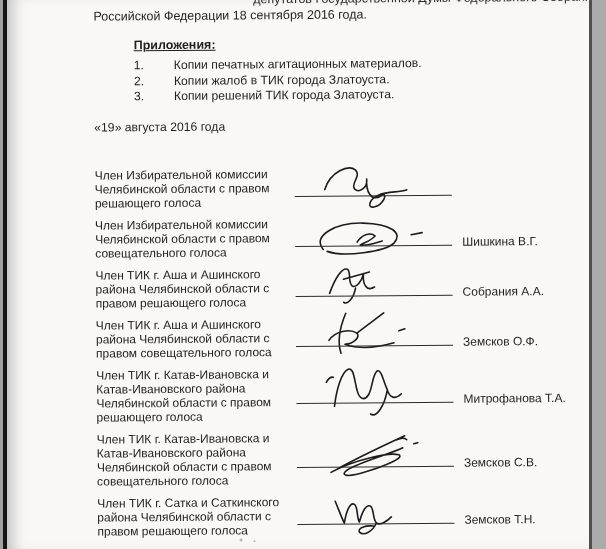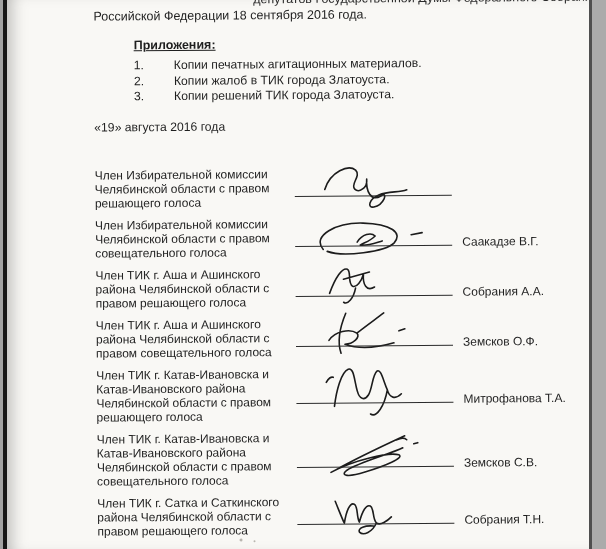--- a/index.html
+++ b/index.html
@@ -131,21 +131,21 @@
 
       <div class="sig-row">
         <div class="sig-role">Член Избирательной комиссии Челябинской области с правом совещательного голоса</div>
         <div class="sig-cell">
           <svg class="sig-svg" viewBox="0 0 150 54">
             <path d="M24,44 C12,30 38,17 64,18 C92,19 104,28 95,38 C86,47 44,52 28,46 M58,37 C63,29 72,27 76,31 C71,36 64,38 61,40 C68,41 76,38 83,36 M112,30 L123,28"></path>
           </svg>
           <div class="sig-line"></div>
         </div>
         <div class="sig-name">
-          <span>Саакадзе В.Г.</span>
+          <span>Шишкина В.Г.</span>
         </div>
       </div>
 
       <div class="sig-row">
         <div class="sig-role">Член ТИК г. Аша и Ашинского района Челябинской области с правом решающего голоса</div>
         <div class="sig-cell">
           <svg class="sig-svg" viewBox="0 0 150 54">
             <path d="M30,38 C36,22 43,12 48,14 C52,16 48,28 53,31 C57,33 62,26 64,19 C63,29 67,37 75,32 M44,24 L70,17 M56,33 C54,43 48,50 44,47"></path>
           </svg>
           <div class="sig-line"></div>
@@ -196,21 +196,21 @@
 
       <div class="sig-row">
         <div class="sig-role">Член ТИК г. Сатка и Саткинского района Челябинской области с правом решающего голоса</div>
         <div class="sig-cell">
           <svg class="sig-svg" viewBox="0 0 150 54">
             <path d="M34,18 C38,28 41,36 43,40 M43,40 C45,27 49,19 53,21 C57,23 55,34 58,39 C61,28 65,21 69,23 C73,25 71,36 75,40 C79,43 86,38 90,34 M75,40 C71,49 62,53 58,49 C56,45 64,42 72,43"></path>
           </svg>
           <div class="sig-line"></div>
         </div>
         <div class="sig-name">
-          <span>Собрания Т.Н.</span>
+          <span>Земсков Т.Н.</span>
         </div>
       </div>
 
     </div>
 
     <div class="speck"></div>
     <div class="speck s2"></div>
   </div>
 </div>
 

